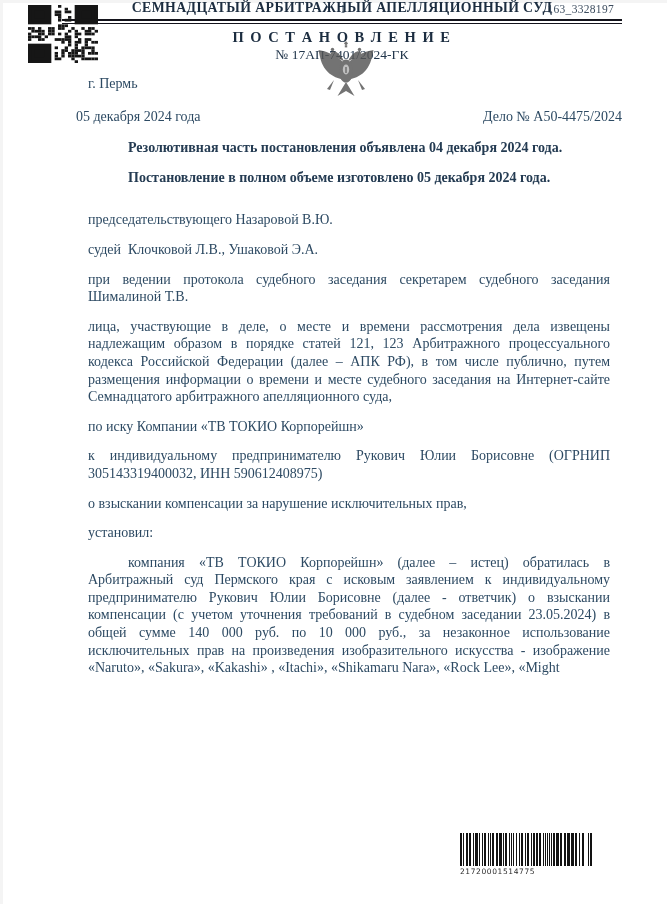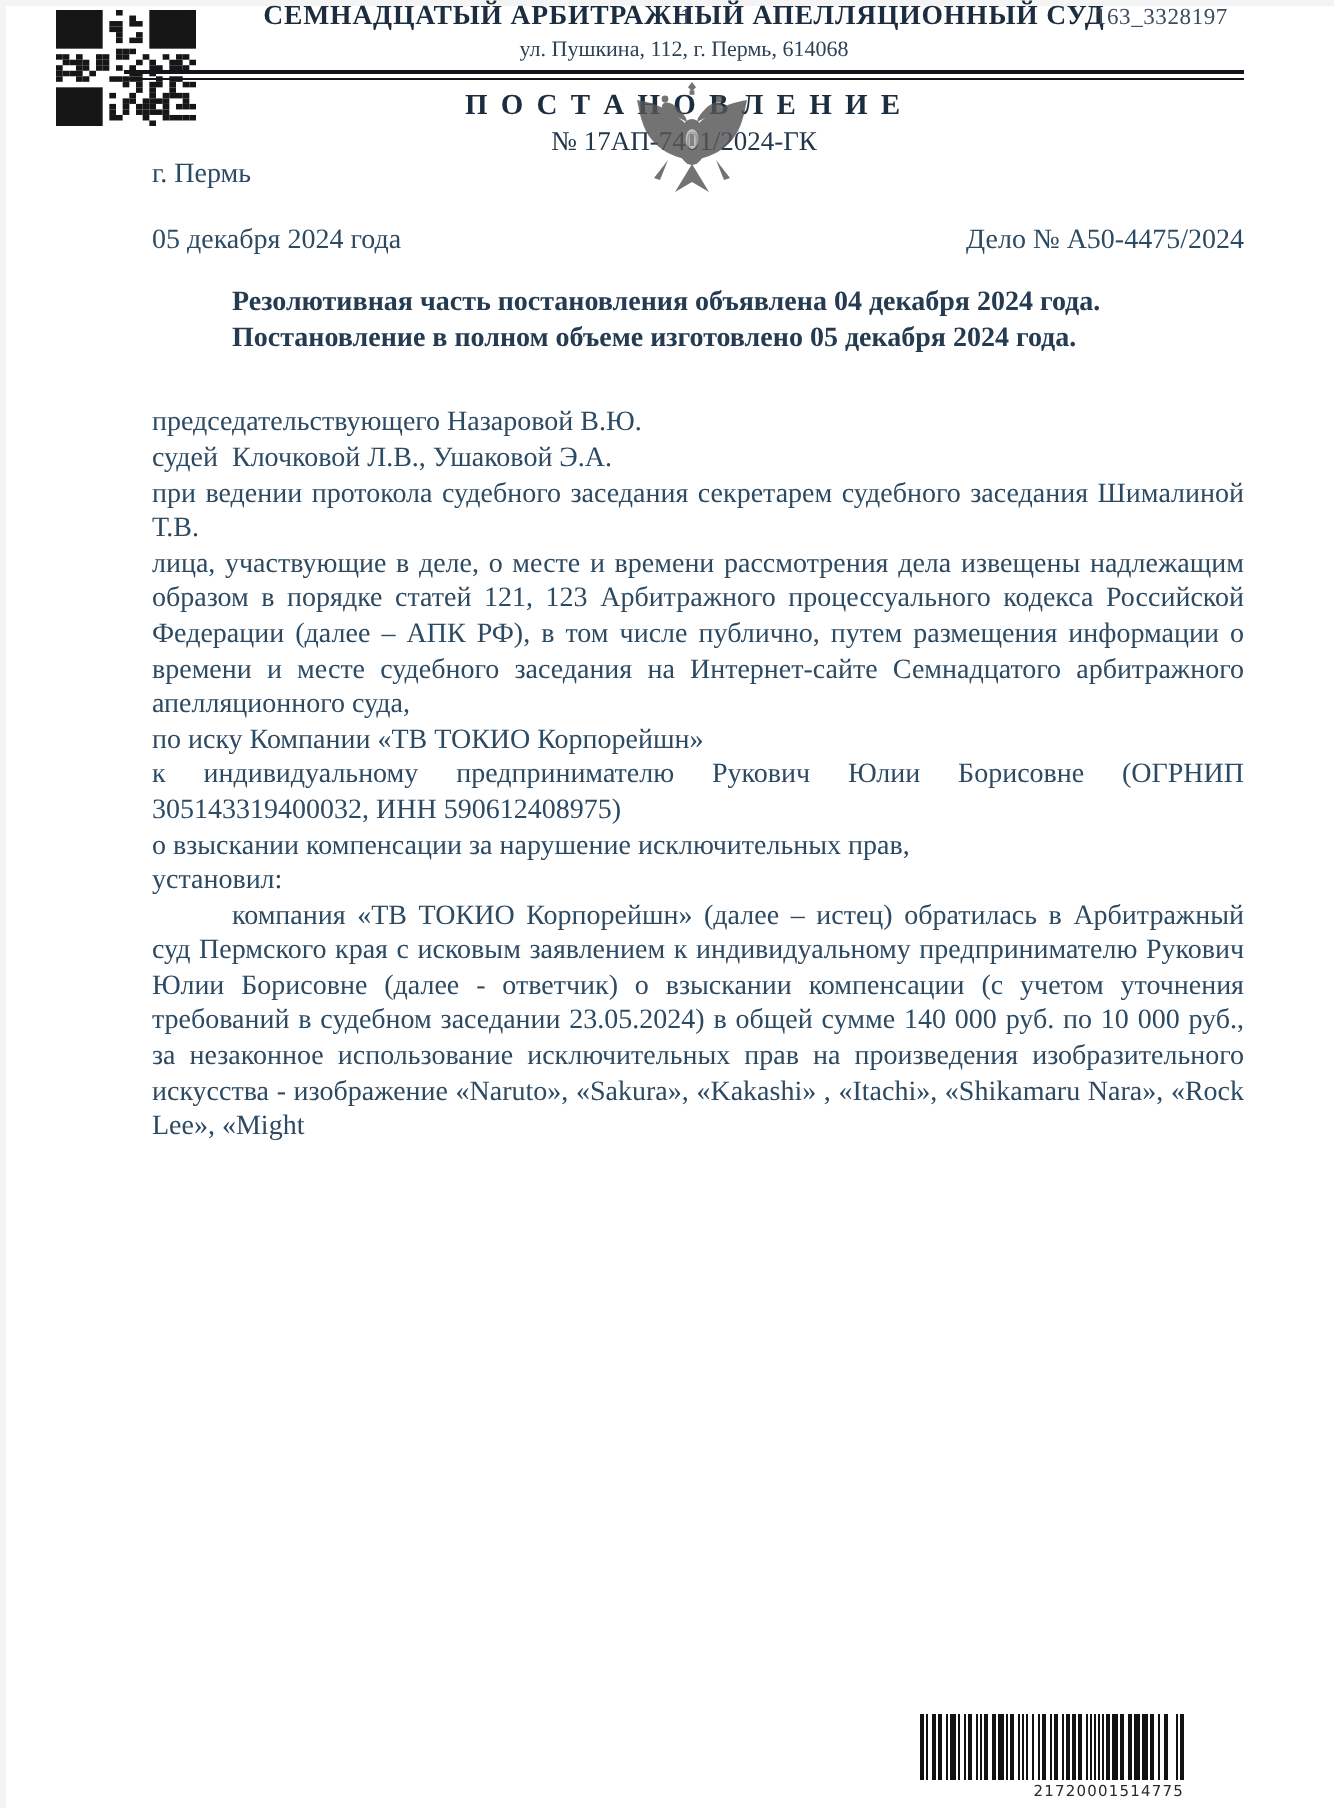--- a/index.html
+++ b/index.html
@@ -57,35 +57,35 @@
   }
   .case-ref{font-size:13.5px;line-height:17px;color:#22364b;}
 
   
   .content{
     margin:0 45px 0 76px;
     font-size:14px;line-height:17.6px;
     color:#2d4a63;
     text-align:justify;
   }
-  .content p{margin:0;}
+  .content p{margin:12px;}
   .city{margin-top:18px;text-align:left;}
   .date-row{
     margin-top:15px;display:flex;justify-content:space-between;
     text-align:left;
     gap:26px;
   }
   .bold-lines{margin-top:14px;font-weight:bold;color:#243b52;}
   .bold-lines p{text-indent:40px;text-align:left;}
   .block{margin-top:25px;}
   .indent{text-indent:40px;}
   .ustanovil{margin:15px 0 17px 0;}
 
   
-  .barcode-wrap{position:absolute;left:460px;top:857px;width:132px;text-align:right;}
+  .barcode-wrap{position:absolute;left:460px;top:833px;width:132px;text-align:left;}
   .barcode-wrap svg{display:block;width:132px;height:33px;margin:0 auto;}
   .barcode-wrap rect{fill:#121212;}
   .barcode-number{
     font-family:"DejaVu Sans", sans-serif;
     font-size:7.5px;color:#2a2a2a;letter-spacing:0.6px;margin-top:1px;
   }
 </style>
 </head>
 <body>
 
@@ -244,21 +244,20 @@
       </g>
       <ellipse cx="32" cy="29.5" rx="3.2" ry="5" fill="#ffffff" opacity="0.55"></ellipse>
       <g fill="#555555">
         <path d="M31 27 l2 0 0 6 -2 0 z" opacity="0.8"></path>
       </g>
     </svg>
   </div>
 
   <div class="header">
     <div class="court-name">СЕМНАДЦАТЫЙ АРБИТРАЖНЫЙ АПЕЛЛЯЦИОННЫЙ СУД</div>
-    <div class="address">ул. Пушкина, 112, г. Пермь, 614068</div>
     <div class="divider"></div>
     <div class="doc-type">П О С Т А Н О В Л Е Н И Е</div>
     <div class="case-ref">№ 17АП-7401/2024-ГК</div>
   </div>
 
   <div class="content">
     <p class="city">г. Пермь</p>
 
     <div class="date-row">
       <span>05 декабря 2024 года</span>

